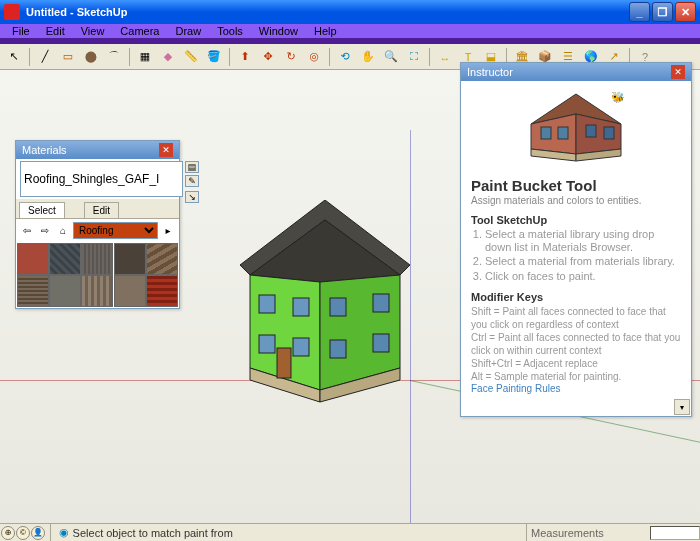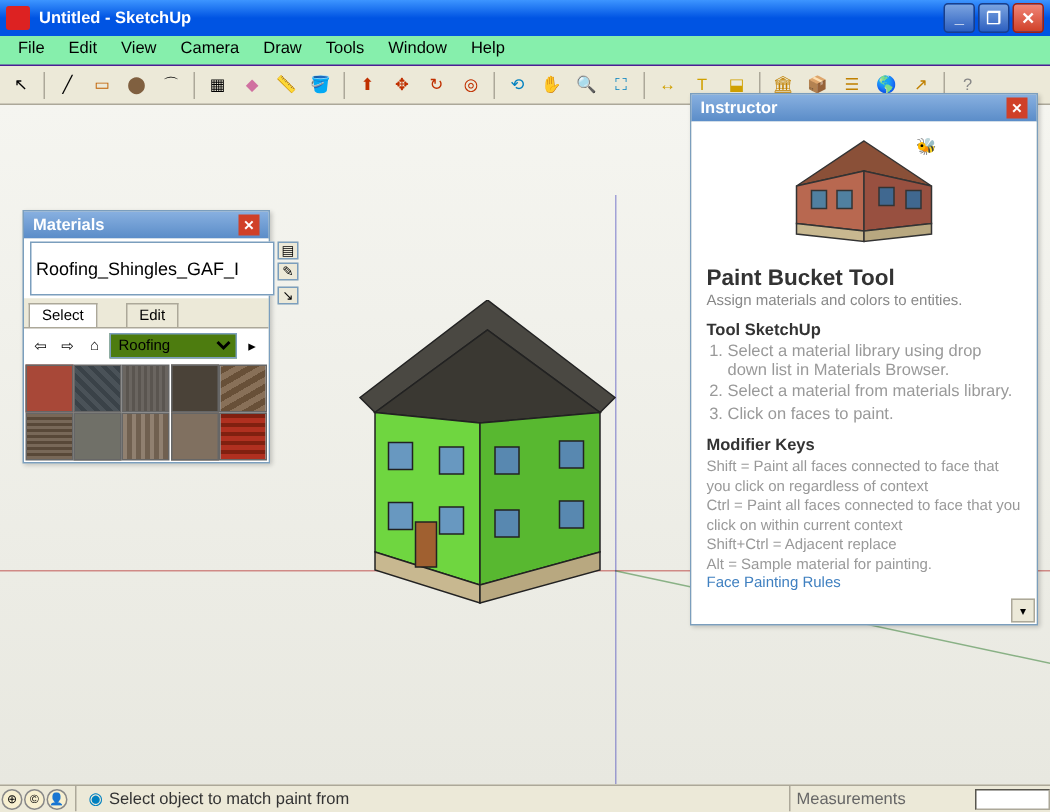--- a/index.html
+++ b/index.html
@@ -5,51 +5,51 @@
 * { margin: 0; padding: 0; box-sizing: border-box; font-family: Tahoma, Arial, sans-serif; font-size: 11px; }
 body { width: 700px; height: 541px; overflow: hidden; background: #ece9d8; position: relative; }
 
 .titlebar { height: 24px; background: linear-gradient(to bottom, #3d95ff 0%, #0054e3 50%, #0054e3 100%); display: flex; align-items: center; padding: 0 4px; color: white; font-weight: bold; font-size: 12px; }
 .titlebar .icon { width: 16px; height: 16px; background: #d22; border-radius: 2px; margin-right: 6px; }
 .titlebar .title { flex: 1; }
 .titlebar .winbtns { display: flex; gap: 2px; }
 .winbtn { width: 21px; height: 20px; background: linear-gradient(to bottom, #7ba4e0, #2c5fc0); border: 1px solid #1a3f8a; border-radius: 3px; color: white; display: flex; align-items: center; justify-content: center; cursor: pointer; font-weight: bold; }
 .winbtn.close { background: linear-gradient(to bottom, #f08678, #d04028); border-color: #a02010; }
 
-.menubar { height: 20px; background: #86efac; display: flex; align-items: flex-start; padding: 0 4px; border-bottom: 1px solid #4c1d95; }
+.menubar { height: 20px; background: #8b5cf6; display: flex; align-items: center; padding: 0 4px; border-bottom: 6px solid #4c1d95; }
 .menuitem { padding: 2px 8px; cursor: pointer; }
 
 .toolbar { height: 26px; background: #ece9d8; display: flex; align-items: center; padding: 2px 4px; gap: 3px; border-bottom: 1px solid #aca899; }
 .tbtn { width: 20px; height: 20px; display: flex; align-items: center; justify-content: center; cursor: pointer; border: 1px solid transparent; }
 .sep { width: 1px; height: 18px; background: #aca899; margin: 0 2px; }
 
 .viewport { position: absolute; top: 70px; left: 0; right: 0; bottom: 18px; background: linear-gradient(to bottom, #f5f5f0 0%, #e8e8e0 100%); overflow: hidden; }
 
 .house { position: absolute; left: 225px; top: 130px; }
 .axis-red { position: absolute; top: 310px; left: 0; right: 0; height: 1px; background: rgba(180,40,40,0.5); }
 .axis-green { position: absolute; top: 310px; left: 410px; height: 1px; width: 300px; background: rgba(40,120,40,0.5); transform-origin: left; transform: rotate(12deg); }
 .axis-blue { position: absolute; top: 60px; left: 410px; bottom: 0; width: 1px; background: rgba(40,40,180,0.4); }
 
 .panel { position: absolute; border: 1px solid #7b9ebd; background: #ece9d8; box-shadow: 1px 1px 3px rgba(0,0,0,0.2); }
-.panel-title { height: 18px; background: linear-gradient(to bottom, #88b0e0, #5a8cc8); color: white; font-weight: bold; padding: 2px 6px; display: flex; align-items: center; }
+.panel-title { height: 18px; background: linear-gradient(to bottom, #88b0e0, #5a8cc8); color: white; font-weight: normal; padding: 2px 6px; display: flex; align-items: center; }
 .panel-title .ptext { flex: 1; }
 .panel-close { width: 14px; height: 14px; background: #d04028; color: white; display: flex; align-items: center; justify-content: center; font-size: 9px; cursor: pointer; }
 
 .materials-panel { left: 15px; top: 140px; width: 165px; }
 .mat-preview { height: 40px; display: flex; padding: 2px; gap: 2px; background: white; }
 .mat-swatch { width: 34px; height: 36px; background: repeating-linear-gradient(90deg, #3a4046 0 8px, #2a3036 8px 16px); }
 .mat-name-input { flex: 1; border: 1px solid #7b9ebd; padding: 1px 3px; font-size: 12px; }
 .mat-side { width: 16px; display: flex; flex-direction: column; gap: 2px; }
 .mat-sidebtn { width: 14px; height: 14px; border: 1px solid #7b9ebd; background: #ece9d8; cursor: pointer; font-size: 9px; display: flex; align-items: center; justify-content: center; }
 .mat-tabs { display: flex; padding: 3px 3px 0 3px; background: #ece9d8; }
 .mat-tab { padding: 2px 8px; border: 1px solid #aca899; border-bottom: none; background: #ece9d8; cursor: pointer; margin-right: 19px; font-size: 10px; }
 .mat-tab.active { background: white; }
 .mat-navrow { display: flex; align-items: center; padding: 3px; gap: 2px; background: white; border-top: 1px solid #aca899; }
 .mat-navbtn { width: 16px; height: 16px; border: none; background: transparent; cursor: pointer; font-size: 10px; }
-.mat-dropdown { flex: 1; border: 1px solid #7b9ebd; padding: 1px; font-size: 10px; background: #4d7c0f; }
+.mat-dropdown { flex: 1; border: 1px solid #7b9ebd; padding: 1px; font-size: 10px; background: #c2410c; }
 .mat-grid { display: grid; grid-template-columns: repeat(5, 1fr); gap: 0; background: white; padding: 1px; }
 .mat-thumb { width: 32px; height: 32px; border: 1px solid #666; cursor: pointer; }
 .mat-t0 { background: #a84838; }
 .mat-t1 { background: repeating-linear-gradient(45deg, #4a5258 0 3px, #3a4248 3px 6px); }
 .mat-t2 { background: repeating-linear-gradient(90deg, #6a6560 0 2px, #5a5550 2px 4px); }
 .mat-t3 { background: #4a4238; }
 .mat-t4 { background: repeating-linear-gradient(-30deg, #887058 0 4px, #685038 4px 8px); }
 .mat-t5 { background: repeating-linear-gradient(0deg, #786858 0 2px, #584838 2px 4px); }
 .mat-t6 { background: #707068; }
 .mat-t7 { background: repeating-linear-gradient(90deg, #908070 0 3px, #706050 3px 6px); }

